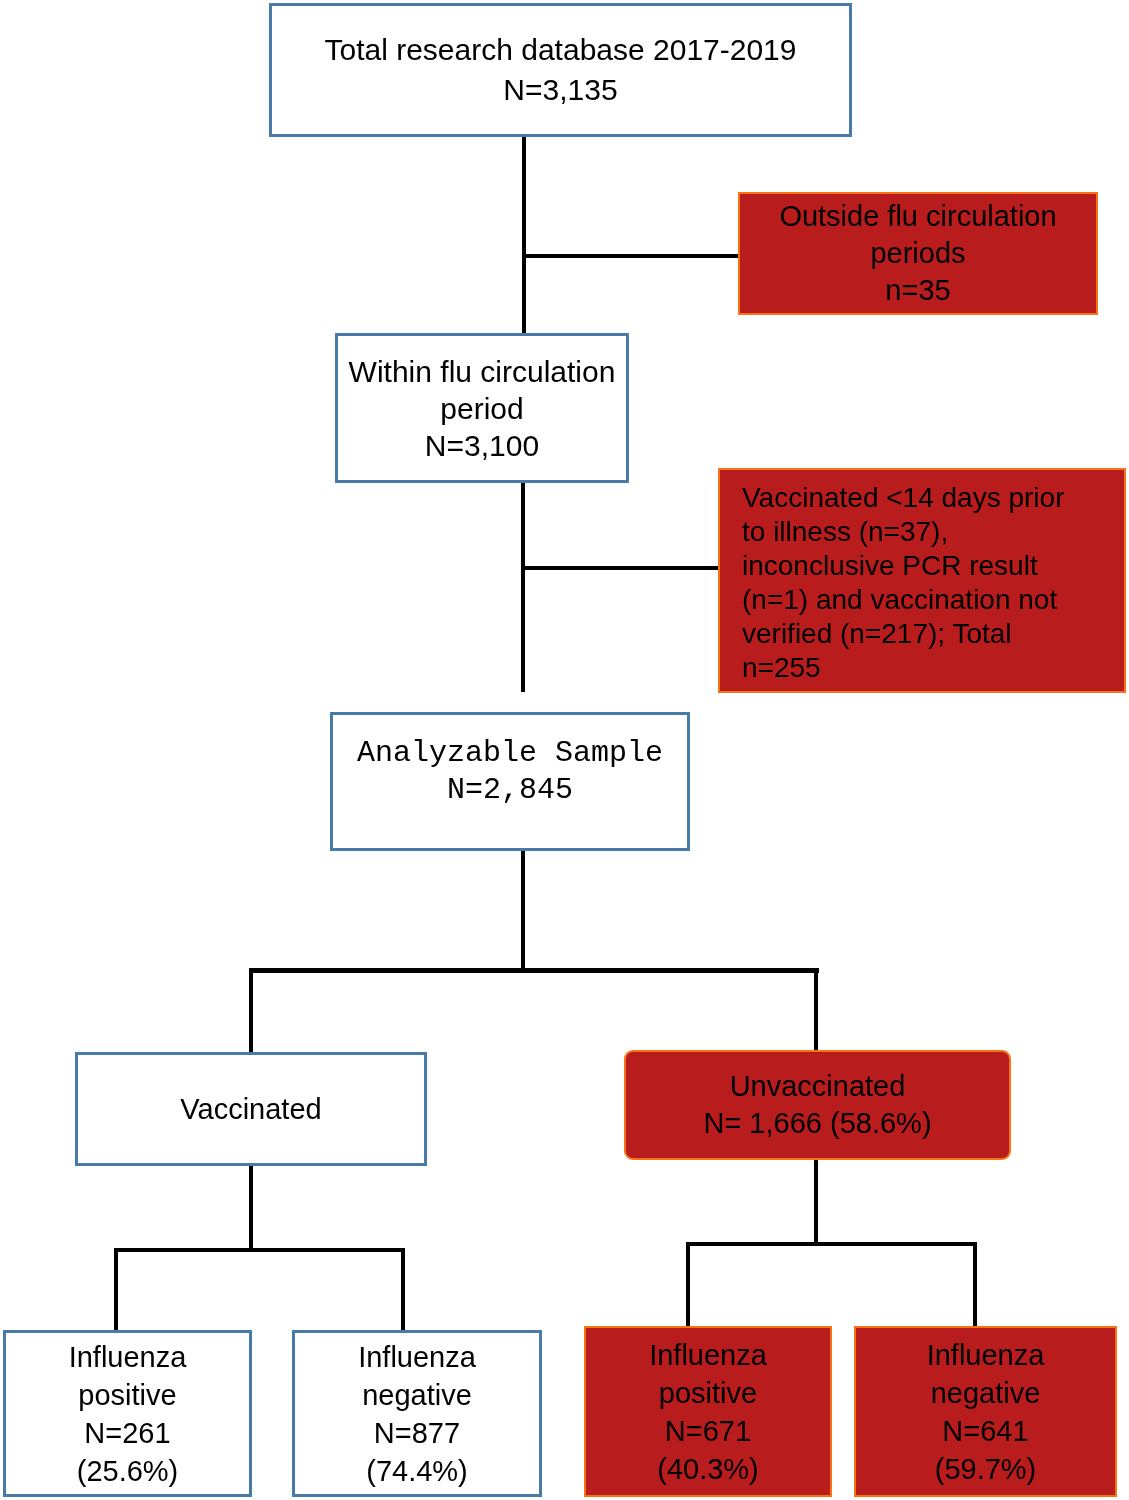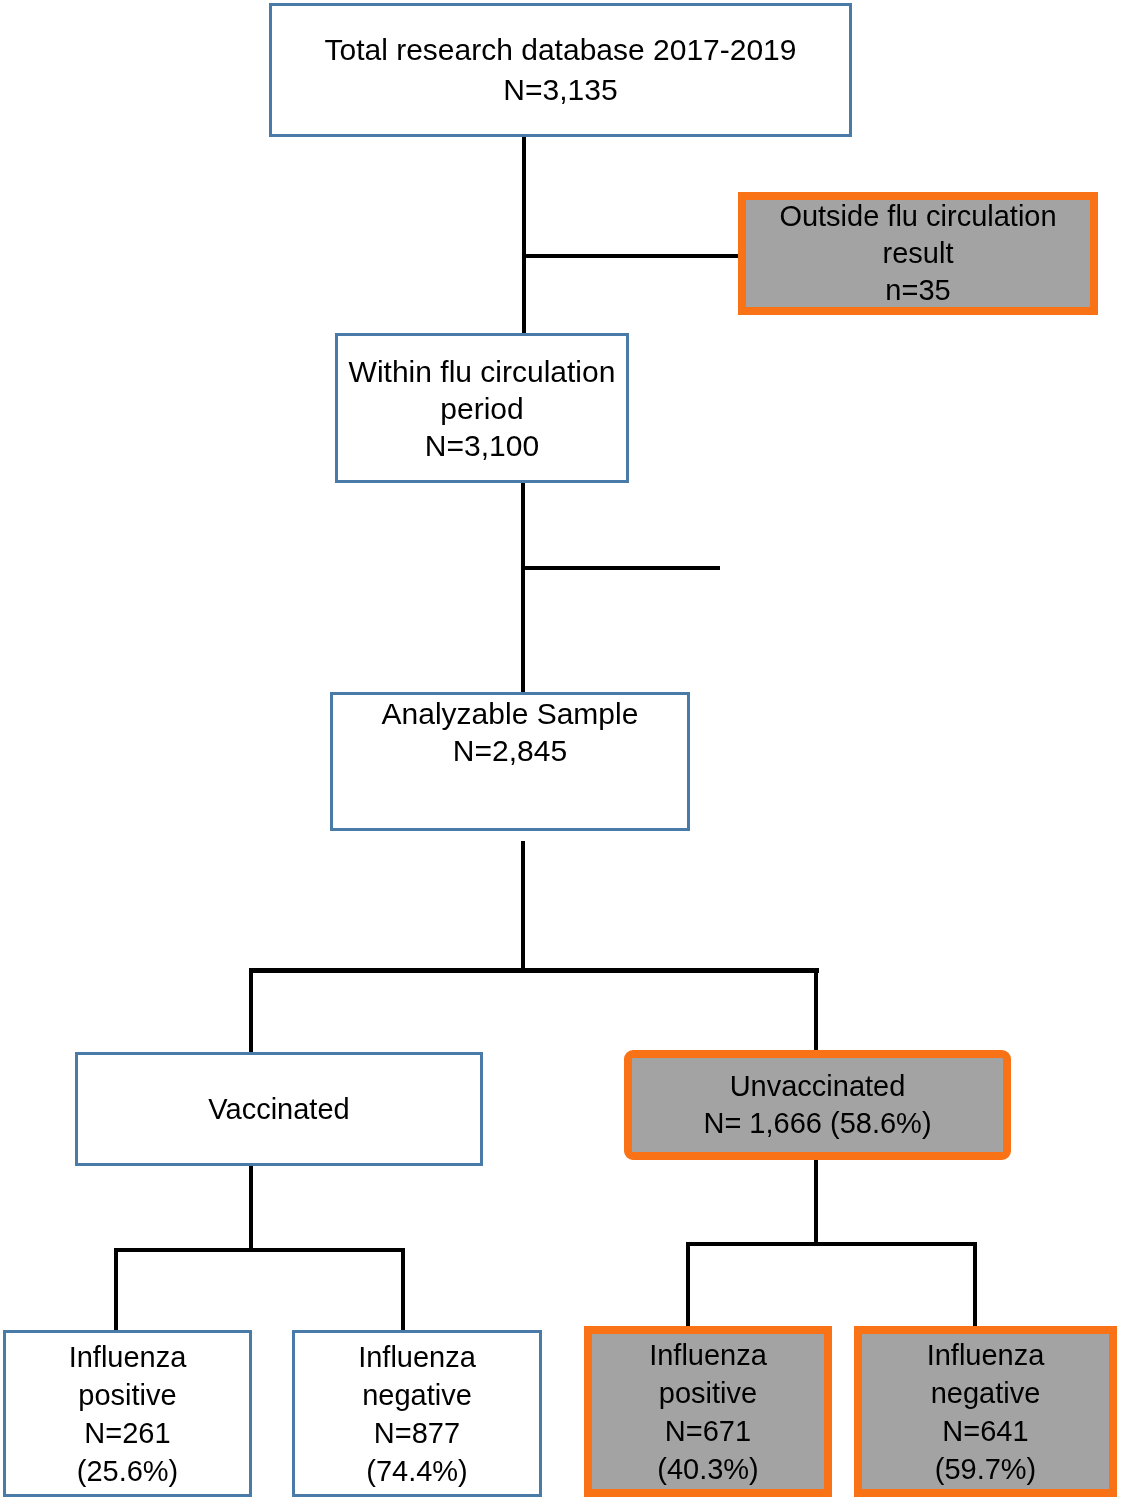--- a/index.html
+++ b/index.html
@@ -14,33 +14,33 @@
   .node{
     position:absolute;
     box-sizing:border-box;
     display:flex;flex-direction:column;
     align-items:center;justify-content:center;
     text-align:center;
     font-size:29px;line-height:37px;
     white-space:nowrap;
   }
   .white{background:#ffffff;border:3px solid #4a7aa7;}
-  .gray{background:#a3a3a3;border:8px solid #f97316;}
+  .gray{background:#b91c1c;border:2px solid #f97316;}
   .conn{position:absolute;background:#000000;}
 
   
   .n0{left:269px;top:3px;width:583px;height:134px;font-size:30px;line-height:40px;}
   .n1{left:738px;top:192px;width:360px;height:123px;}
   .n2{left:335px;top:333px;width:294px;height:150px;font-size:30px;}
   .n3{left:718px;top:468px;width:408px;height:225px;
       align-items:flex-start;justify-content:flex-start;text-align:left;
       padding:11px 10px 8px 22px;font-size:28px;line-height:34px;}
-  .n4{left:330px;top:692px;width:360px;height:139px;
-      justify-content:flex-start;padding-top:0;font-size:30px;}
-  .n5{left:75px;top:1052px;width:408px;height:114px;}
+  .n4{left:330px;top:712px;width:360px;height:139px;
+      justify-content:flex-start;padding-top:20px;font-size:30px;font-family:Liberation Mono, monospace;}
+  .n5{left:75px;top:1052px;width:352px;height:114px;}
   .n6{left:624px;top:1050px;width:387px;height:110px;border-radius:9px;}
   .n7{left:3px;top:1330px;width:249px;height:167px;line-height:38px;}
   .n8{left:292px;top:1330px;width:250px;height:167px;line-height:38px;}
   .n9{left:584px;top:1326px;width:248px;height:171px;line-height:38px;}
   .n10{left:854px;top:1326px;width:263px;height:171px;line-height:38px;}
 
   
   .c-v1{left:522px;top:137px;width:4px;height:196px;}
   .c-h1{left:522px;top:254px;width:216px;height:4px;}
   .c-v2{left:521px;top:483px;width:4px;height:209px;}
@@ -80,30 +80,38 @@
   <div class="conn c-v10"></div>
   <div class="conn c-v11"></div>
 
   <div class="node white n0">
     <div>Total research database 2017-2019</div>
     <div>N=3,135</div>
   </div>
 
   <div class="node gray n1">
     <div>Outside flu circulation</div>
-    <div>result</div>
+    <div>periods</div>
     <div>n=35</div>
   </div>
 
   <div class="node white n2">
     <div>Within flu circulation</div>
     <div>period</div>
     <div>N=3,100</div>
   </div>
 
+  <div class="node gray n3">
+    <div>Vaccinated &lt;14 days prior</div>
+    <div>to illness (n=37),</div>
+    <div>inconclusive PCR result</div>
+    <div>(n=1) and vaccination not</div>
+    <div>verified (n=217); Total</div>
+    <div>n=255</div>
+  </div>
 
   <div class="node white n4">
     <div>Analyzable Sample</div>
     <div>N=2,845</div>
   </div>
 
   <div class="node white n5">
     <div>Vaccinated</div>
   </div>
 

